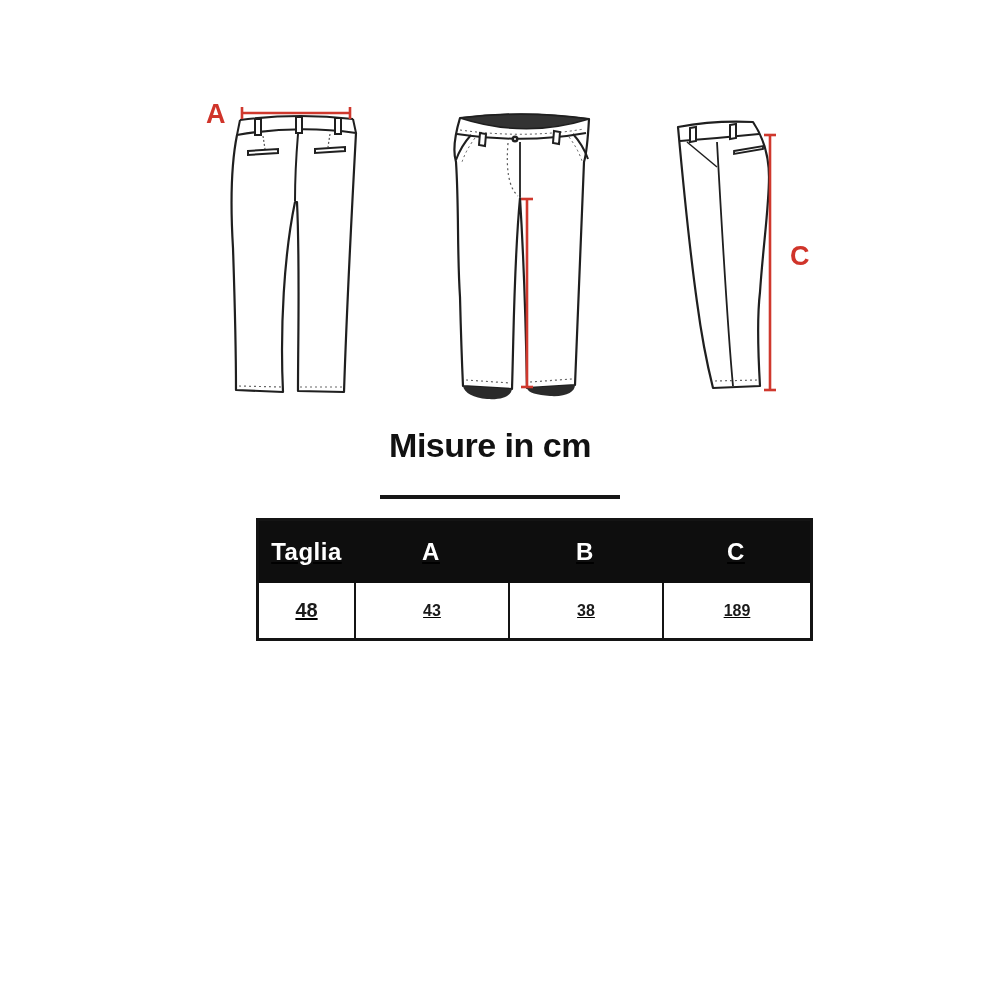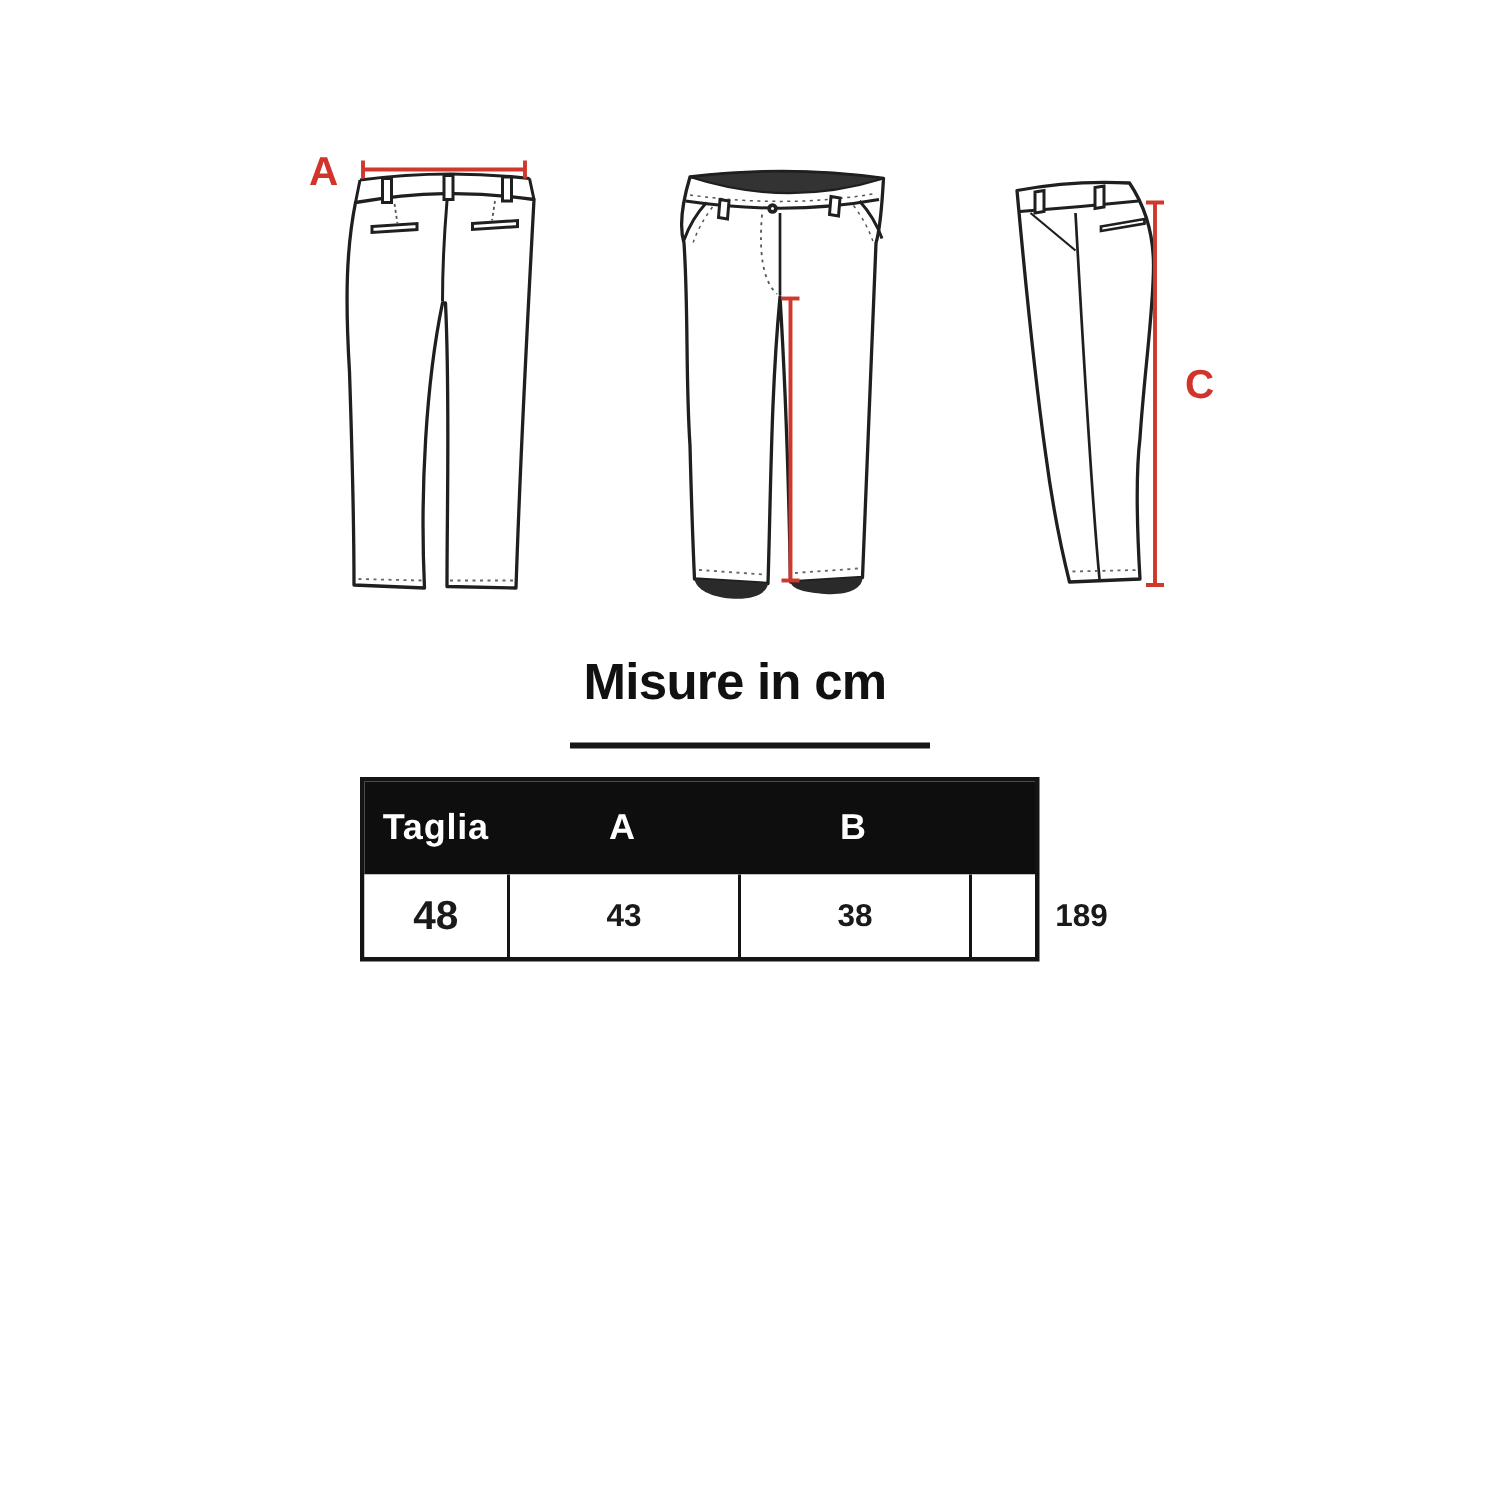--- a/index.html
+++ b/index.html
@@ -6,47 +6,47 @@
   .canvas{
     position:relative;width:1000px;height:1000px;background:#ffffff;overflow:hidden;
     font-family:"Liberation Sans", sans-serif;
   }
   .drawing{position:absolute;}
   .measure-label{
     position:absolute;color:#d0342a;font-weight:800;font-size:27px;line-height:1;
     font-family:"Liberation Sans", sans-serif;
   }
   .page-title{
-    position:absolute;left:340px;top:436px;width:300px;text-align:center;
+    position:absolute;left:340px;top:426px;width:300px;text-align:center;
     font-size:34px;font-weight:800;letter-spacing:-0.5px;color:#111;
   }
   .title-underline{
     position:absolute;left:380px;top:495px;width:240px;height:4px;background:#161616;
   }
   .size-table{
-    position:absolute;left:240px;top:518px;width:453px;box-sizing:border-box;
-    border:3px solid #141414;background:#fff;
+    position:absolute;left:256px;top:518px;width:557px;box-sizing:border-box;
+    border:3px solid #141414;background:#fff;text-decoration:underline;
   }
   .header-row{
     display:grid;grid-template-columns:95px 154px 154px 148px;
     background:#0e0e0e;height:62px;align-items:center;
   }
   .header-cell{
     color:#ffffff;font-size:24px;font-weight:700;text-align:center;letter-spacing:0.5px;
   }
   .body-row{
     display:grid;grid-template-columns:95px 154px 154px 148px;
     height:55px;align-items:center;background:#fff;
   }
   .body-cell{
-    color:#1a1a1a;font-size:21px;font-weight:700;text-align:center;height:100%;
+    color:#1a1a1a;font-size:16px;font-weight:700;text-align:center;height:100%;
     display:flex;align-items:center;justify-content:center;box-sizing:border-box;
   }
   .body-cell + .body-cell{border-left:2px solid #141414;}
-  .body-cell.size-col{font-size:27px;font-weight:800;}
+  .body-cell.size-col{font-size:20px;font-weight:800;}
 </style>
 </head>
 <body>
 
 <div class="canvas">
 
   <div class="measure-label" style="left:206px;top:101px;">A</div>
 
   <svg class="drawing" style="left:218px;top:103px;" width="150" height="300" viewBox="0 0 150 300">
 

